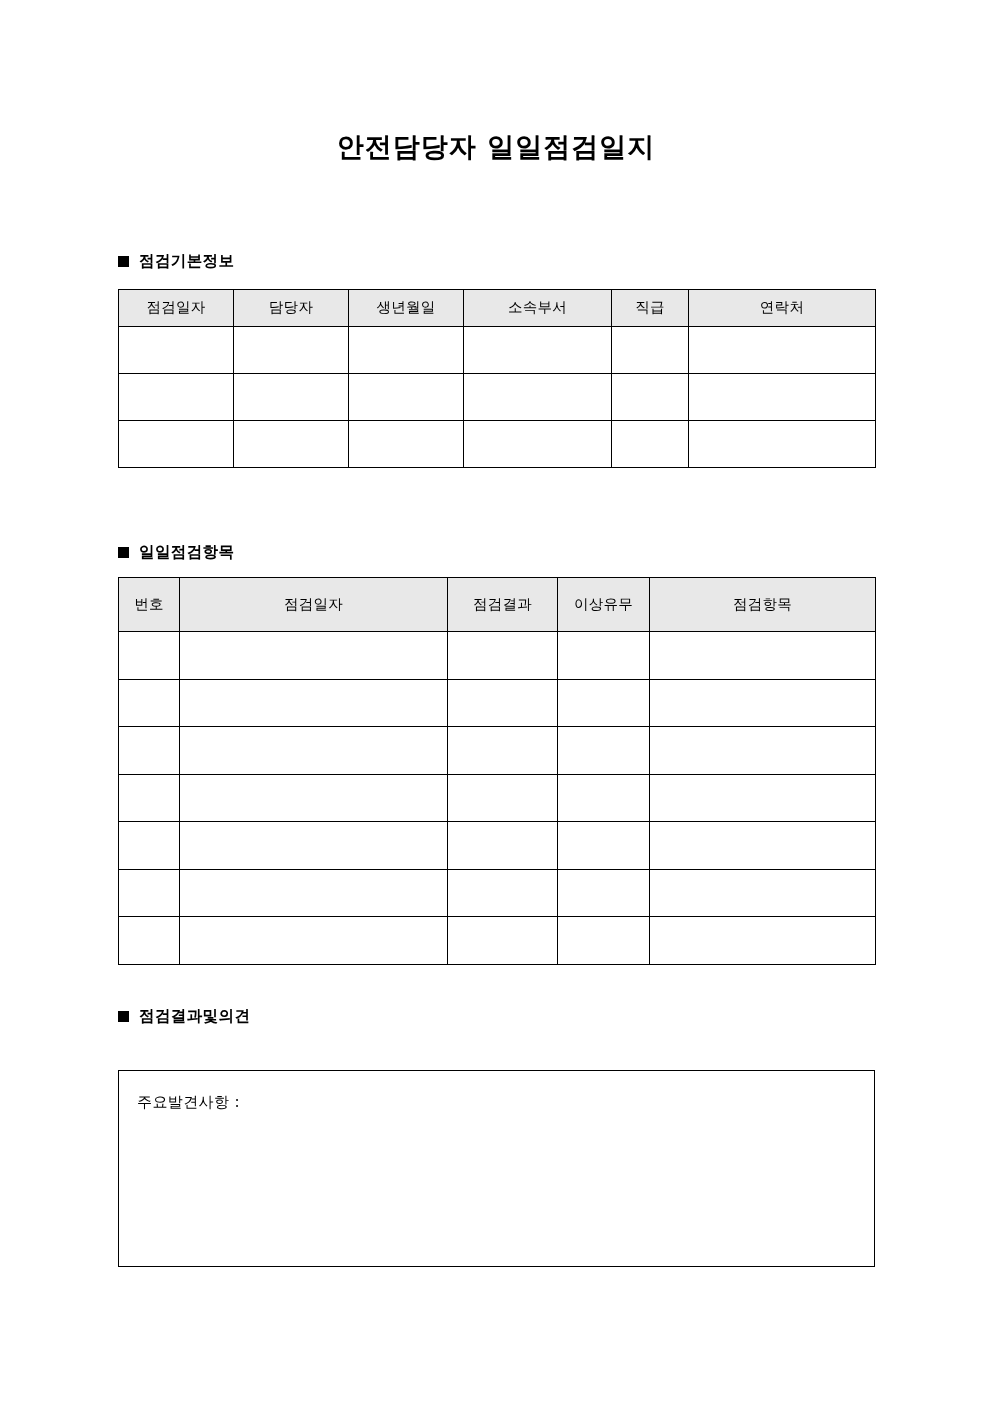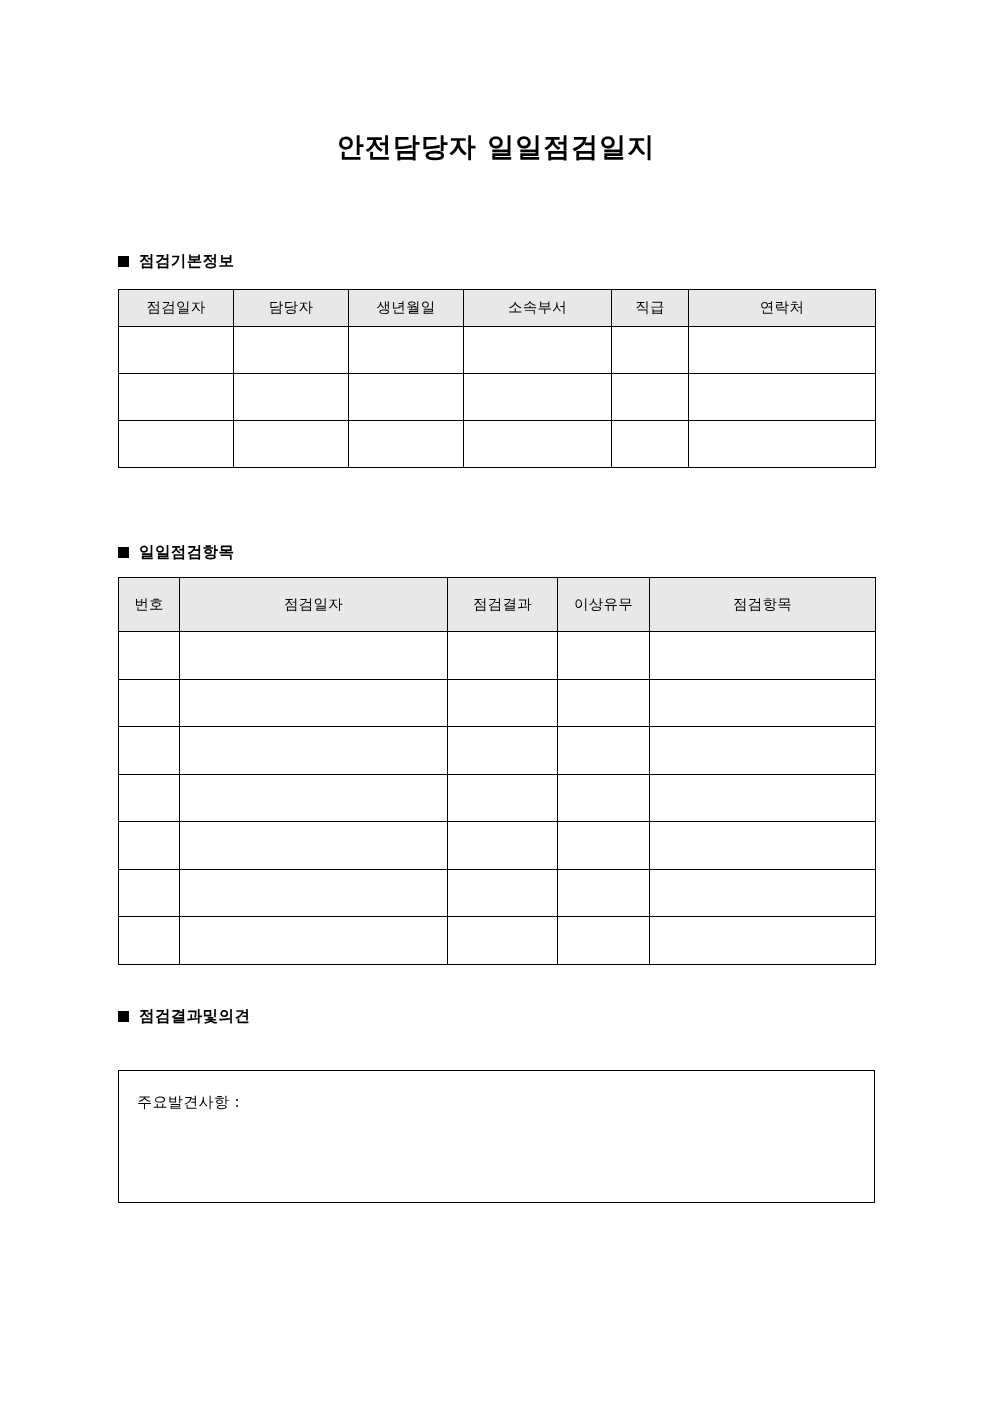--- a/index.html
+++ b/index.html
@@ -100,21 +100,21 @@
   }
   #table-items th { height: 53px; margin-left: 48px; }
   #table-items td { height: 46.5px; }
 
   
   #result-box {
     position: absolute;
     left: 118px;
     top: 1070px;
     width: 757px;
-    height: 133px;
+    height: 197px;
     border: 1px solid #000000;
     box-sizing: border-box;
     padding: 22px 0 0 18px;
   }
   #result-box .result-line {
     font-size: 15px;
     letter-spacing: 0.4px;
     white-space: pre;
     line-height: 1.2;
   }

